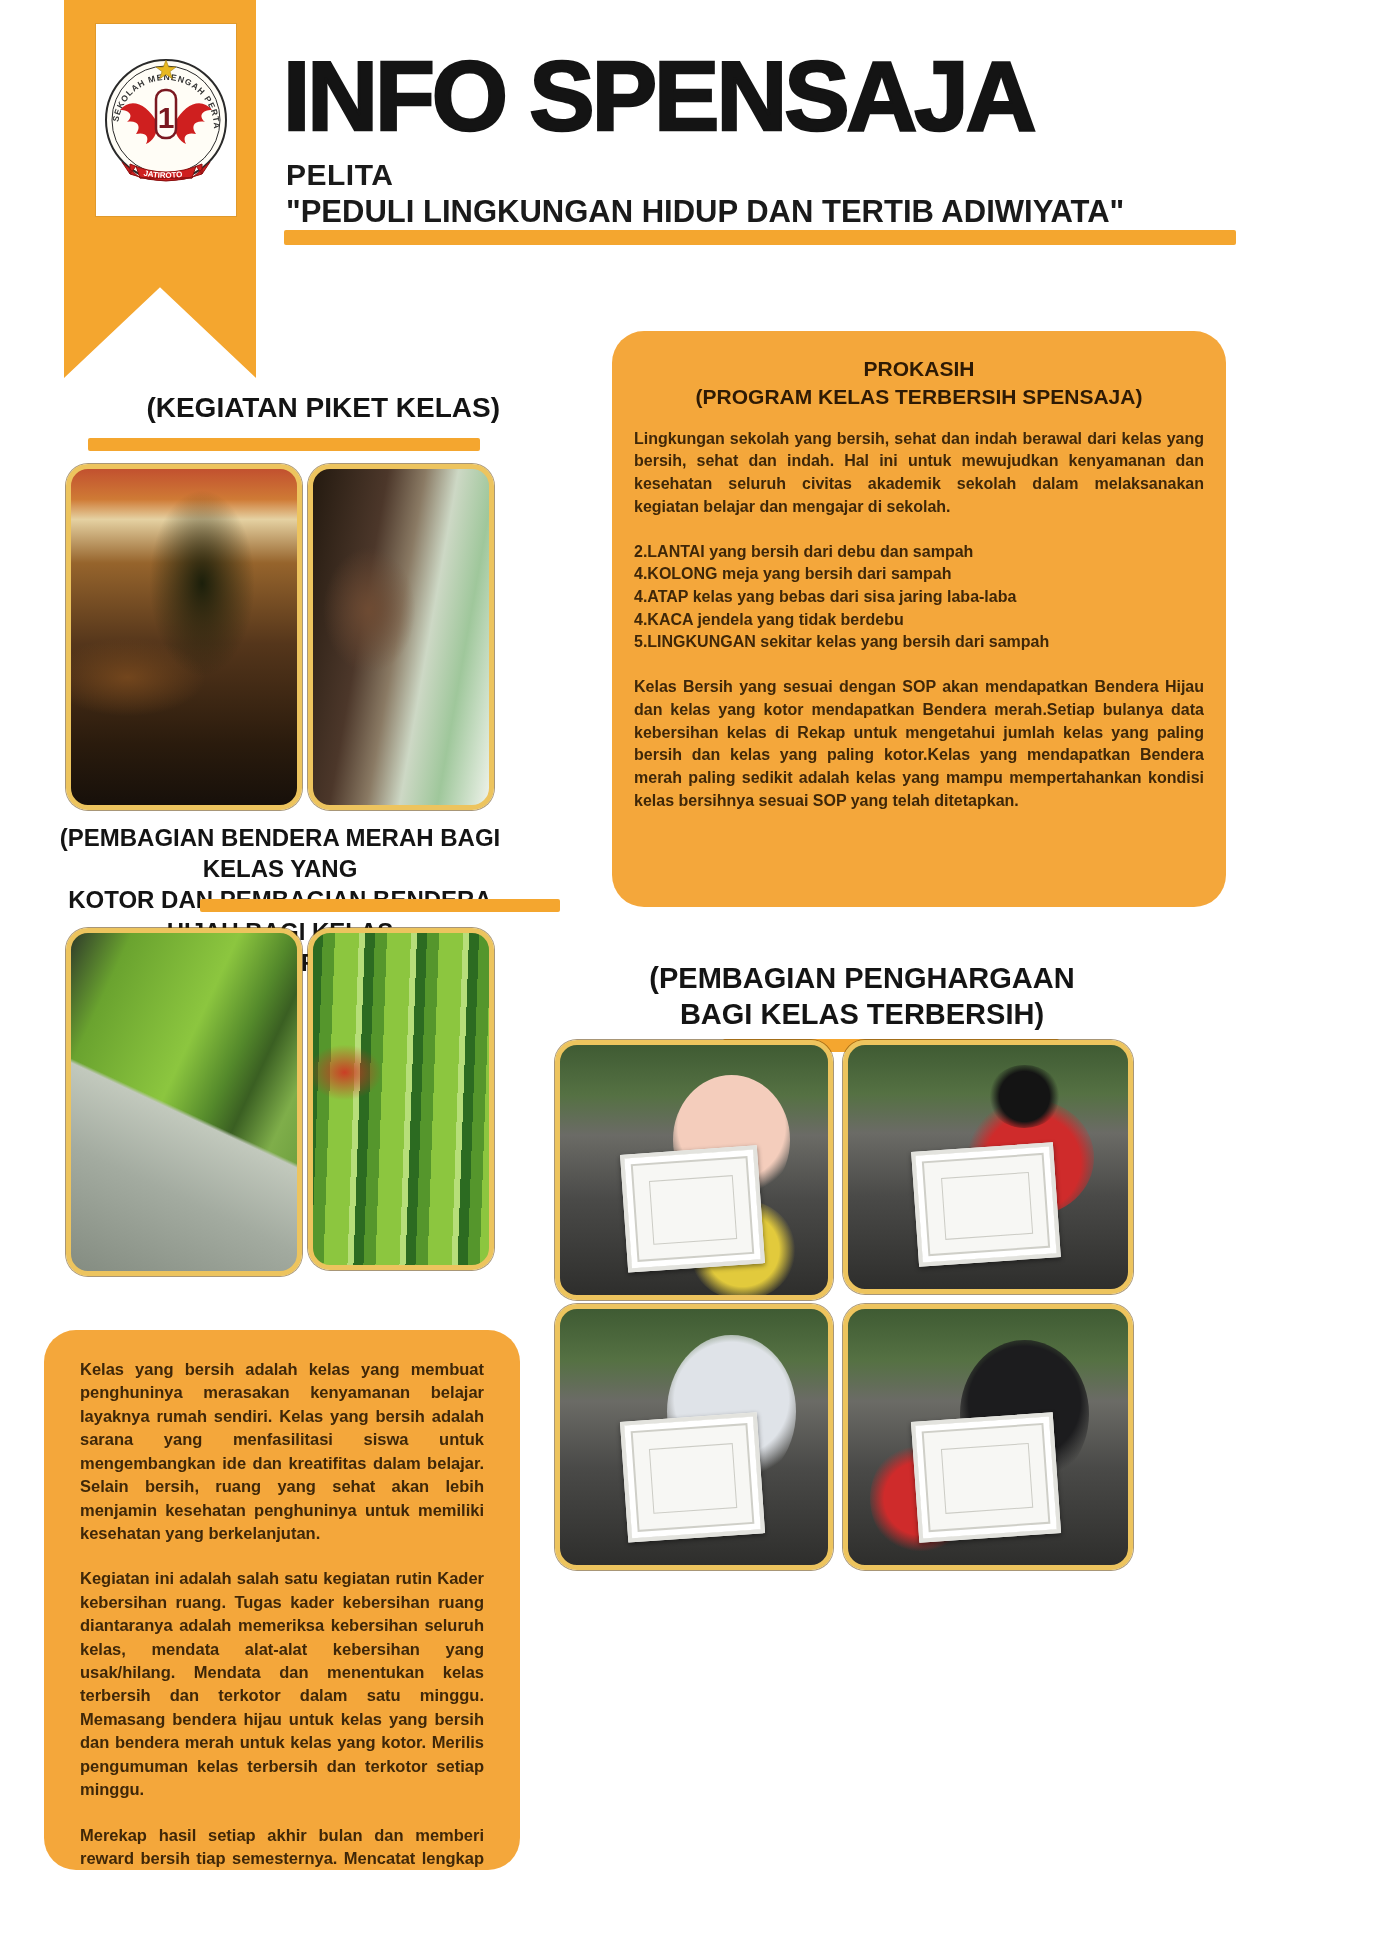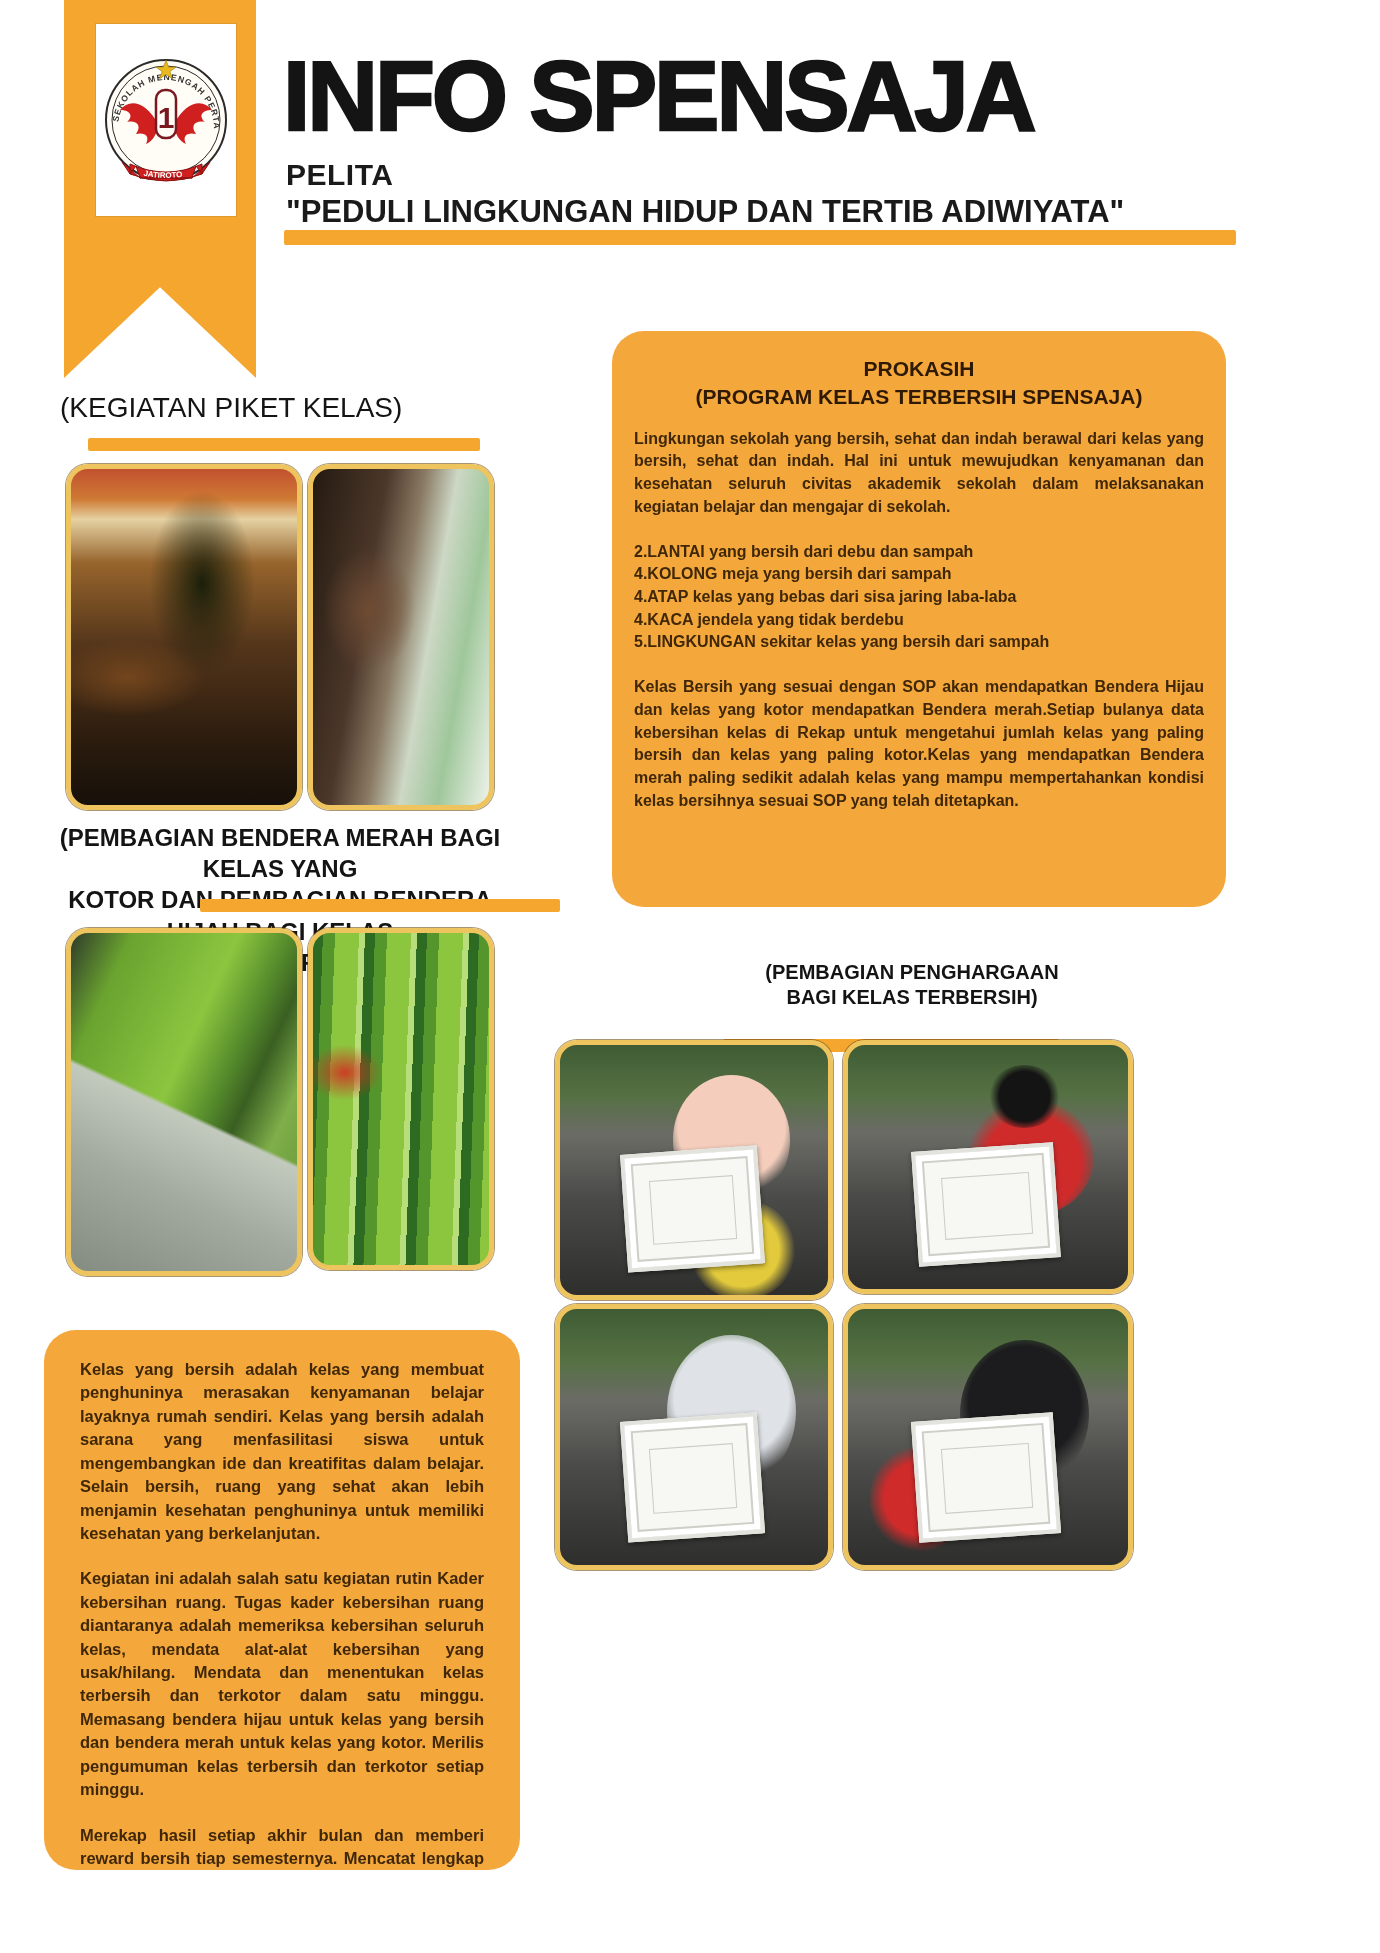--- a/index.html
+++ b/index.html
@@ -37,25 +37,25 @@
   }
   .bar{position:absolute;background:#F4A62F;border-radius:2px;}
   .bar-title{left:284px;top:230px;width:952px;height:15px;}
   .bar-piket{left:88px;top:438px;width:392px;height:13px;}
   .bar-caption{left:200px;top:899px;width:360px;height:13px;}
   .bar-penghargaan{left:723px;top:1039px;width:336px;height:13px;}
 
   
   .h-piket{
     position:absolute;left:60px;top:392px;width:440px;
-    text-align:left;font-size:28px;font-weight:normal;color:#141414;
+    text-align:right;font-size:28px;font-weight:bold;color:#141414;
   }
   .h-penghargaan{
-    position:absolute;left:622px;top:960px;width:580px;
-    text-align:center;font-size:20px;font-weight:bold;color:#141414;line-height:1.25;
+    position:absolute;left:572px;top:960px;width:580px;
+    text-align:center;font-size:29px;font-weight:bold;color:#141414;line-height:1.25;
   }
   .caption{
     position:absolute;left:40px;top:822px;width:480px;
     text-align:center;font-size:24px;font-weight:bold;color:#141414;line-height:1.3;
   }
 
   
   .photo{
     position:absolute;
     border:5px solid #EDC45E;border-radius:22px;

